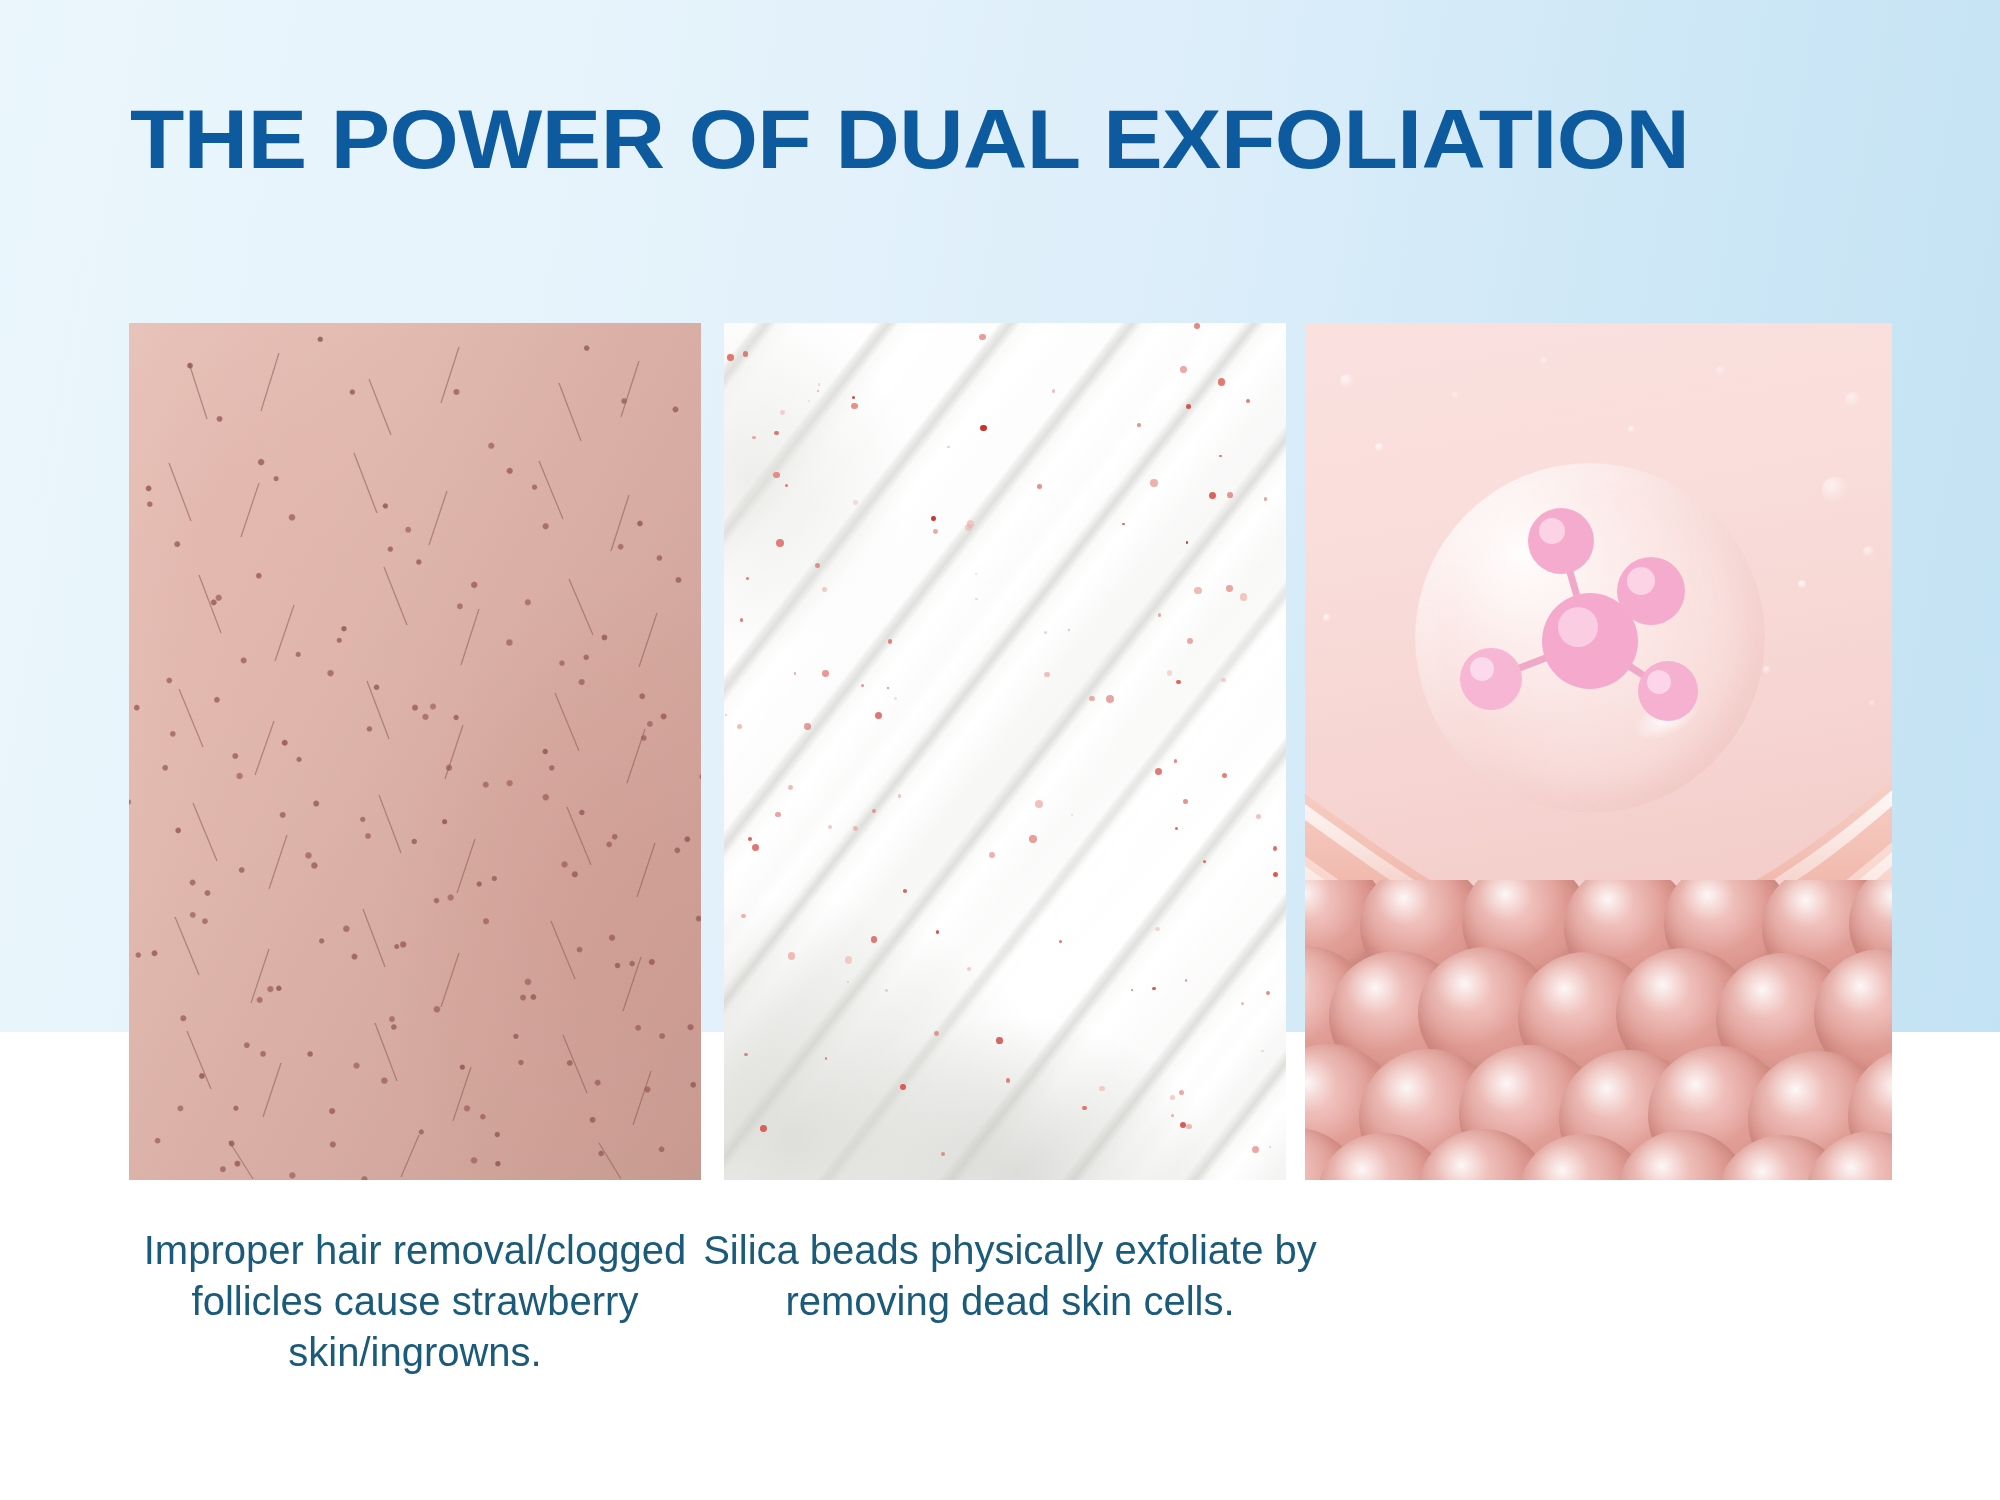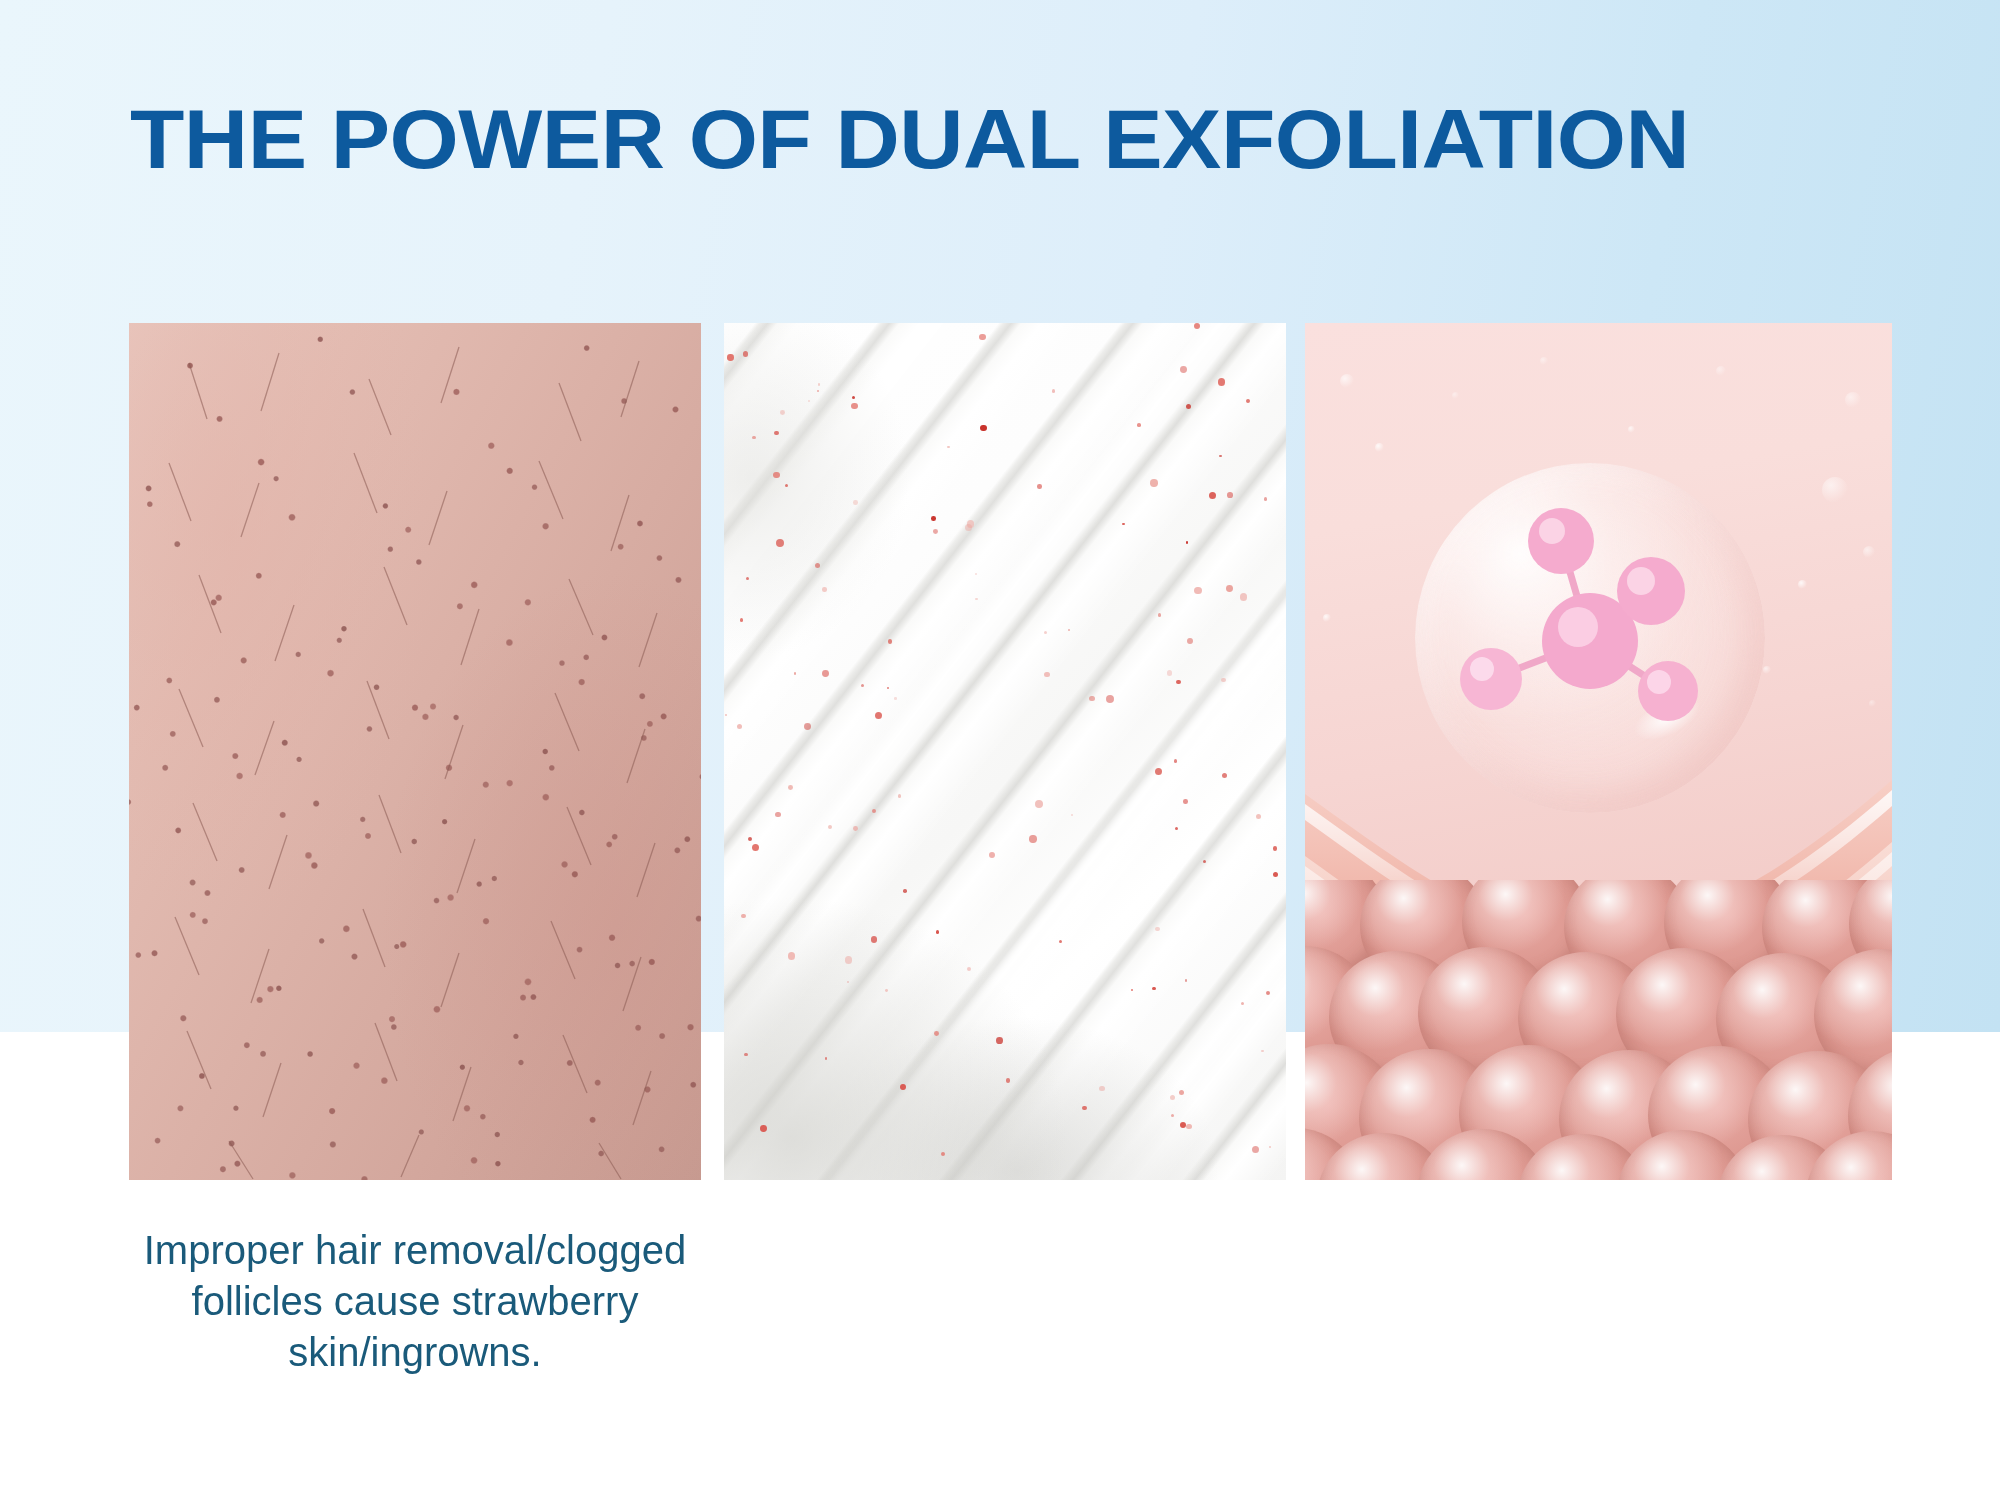--- a/index.html
+++ b/index.html
@@ -545,14 +545,15 @@
             <div class="cell" style="left: 312px; top: 250px; width: 132px; height: 130px; z-index: 13;"></div>
             <div class="cell" style="left: 412px; top: 255px; width: 132px; height: 130px; z-index: 13;"></div>
             <div class="cell" style="left: 501px; top: 251px; width: 132px; height: 130px; z-index: 13;"></div>
             <div class="cell" style="left: 583px; top: 256px; width: 132px; height: 130px; z-index: 13;"></div>
           </div>
       </div>
     </div>
   </div>
 
   <div class="caption cap-1">Improper hair removal/clogged follicles cause strawberry skin/ingrowns.</div>
+  <div class="caption cap-2">Silica beads physically exfoliate by removing dead skin cells.</div>
 
 </div>
 
 </body></html>

